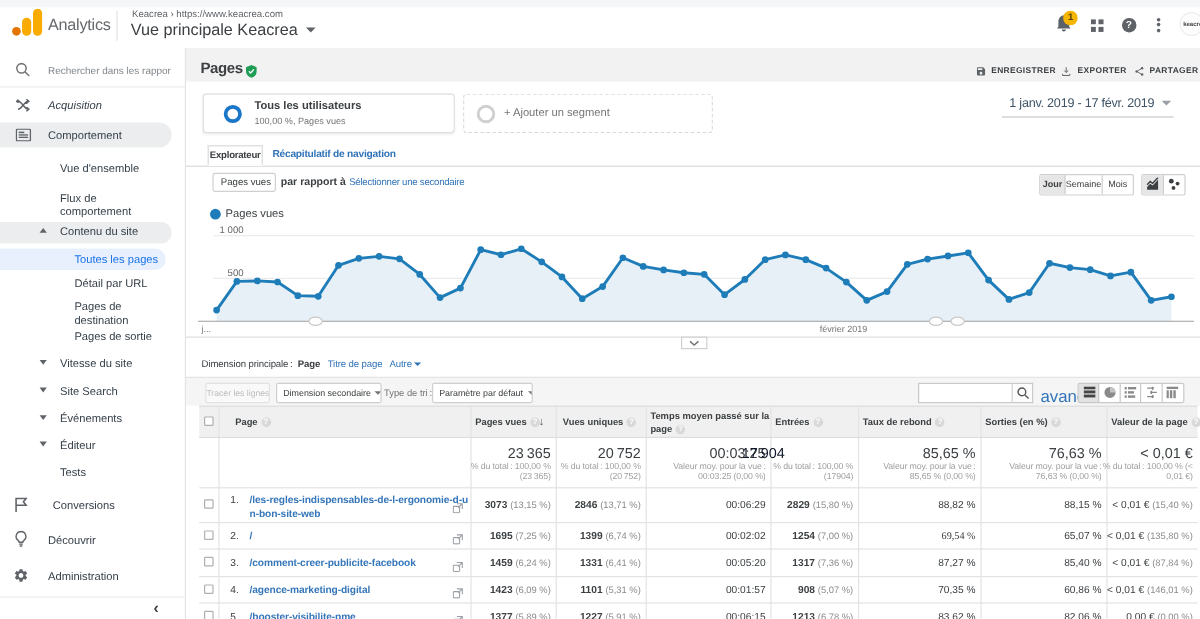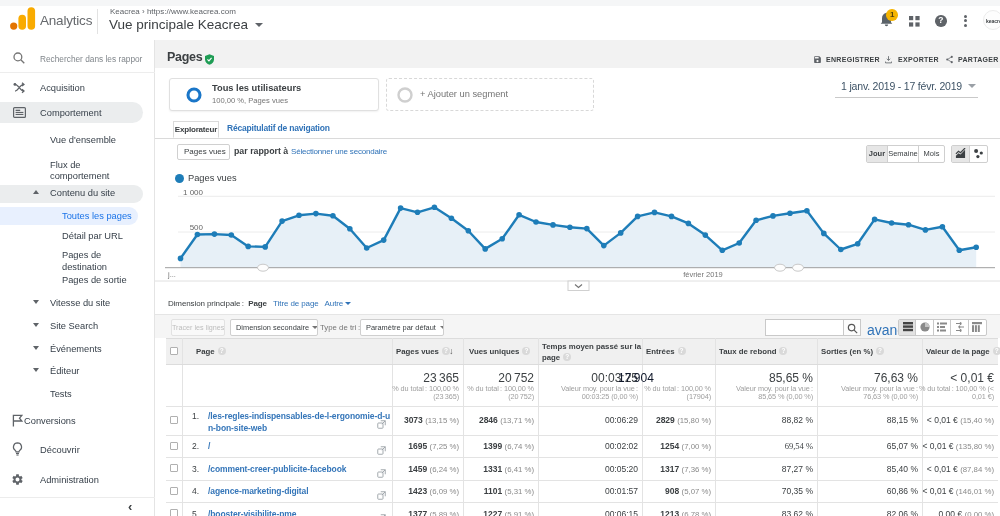--- a/index.html
+++ b/index.html
@@ -64,21 +64,21 @@
     <line x1="7.8" y1="7.8" x2="11.3" y2="11.3" stroke="#757575" stroke-width="1.3"></line>
   </svg>
 <div class="sitem" style="left:40px;top:53.5px;font-size:8.3px;color:#80868b;">Rechercher dans les rappor</div>
 <div class="abs" style="left:0;top:72px;width:155px;height:1px;background:#ededed;"></div>
 <svg class="abs" style="left:13px;top:81px" width="13" height="13" viewBox="0 0 13 13">
     <g stroke="#5f6368" fill="none" stroke-width="1.25">
       <path d="M2 3.4 C5.5 3.4 7 10 10.5 10 M2 10 C5.5 10 7 3.4 10.5 3.4 M9 1.7 L11 3.4 L9 5.1 M9 8.3 L11 10 L9 11.7"></path>
     </g>
     <circle cx="1.9" cy="3.4" r="1.4" fill="#5f6368"></circle>
   </svg>
-<div class="sitem" style="left:40px;top:82.5px;">Acquisition</div>
+<div class="sitem" style="left:40px;top:82.5px;font-style:italic;">Acquisition</div>
 <div class="pillgray" style="top:102px;height:21px;"></div>
 <svg class="abs" style="left:13px;top:107px;z-index:2" width="13" height="11" viewBox="0 0 13 11">
     <rect x="0.6" y="0.6" width="11.8" height="9.8" rx="1" fill="none" stroke="#5f6368" stroke-width="1.2"></rect>
     <rect x="2.6" y="2.7" width="4.6" height="1.3" fill="#5f6368"></rect>
     <rect x="2.6" y="4.9" width="7.8" height="1.1" fill="#5f6368"></rect>
     <rect x="2.6" y="6.9" width="7.8" height="1.1" fill="#5f6368"></rect>
   </svg>
 <div class="sitem" style="left:40px;top:107.8px;">Comportement</div>
 <div class="sitem" style="left:50px;top:135.2px;">Vue d'ensemble</div>
 <div class="sitem" style="left:50px;top:160px;line-height:11.3px;">Flux de<br>comportement</div>
@@ -95,21 +95,21 @@
 <div class="cardn" style="left:33px;top:322.5px;"></div>
 <div class="sitem" style="left:50px;top:320.9px;">Site Search</div>
 <div class="cardn" style="left:33px;top:345.5px;"></div>
 <div class="sitem" style="left:50px;top:343.9px;">Événements</div>
 <div class="cardn" style="left:33px;top:368.0px;"></div>
 <div class="sitem" style="left:50px;top:366.4px;">Éditeur</div>
 <div class="sitem" style="left:50px;top:389.4px;">Tests</div>
 <svg class="abs" style="left:12px;top:414px" width="11" height="13" viewBox="0 0 11 13">
     <path d="M1.4 0.8 L1.4 12.6 M1.4 1.4 L9.8 1.4 L7.5 4.2 L9.8 7 L1.4 7" fill="none" stroke="#5f6368" stroke-width="1.3"></path>
   </svg>
-<div class="sitem" style="left:24px;top:416.1px;">Conversions</div>
+<div class="sitem" style="left:44px;top:416.1px;">Conversions</div>
 <svg class="abs" style="left:12px;top:442px" width="11" height="14" viewBox="0 0 11 14">
     <path d="M5.5 0.9 a4.1 4.1 0 0 1 2.4 7.4 c-0.6 0.5-0.9 1-0.9 1.6 L4 9.9 c0-0.6-0.3-1.1-0.9-1.6 A4.1 4.1 0 0 1 5.5 0.9 Z" fill="none" stroke="#5f6368" stroke-width="1.15"></path>
     <line x1="4" y1="11.4" x2="7" y2="11.4" stroke="#5f6368" stroke-width="1.15"></line>
     <line x1="4.4" y1="13" x2="6.6" y2="13" stroke="#5f6368" stroke-width="1.15"></line>
   </svg>
 <div class="sitem" style="left:40px;top:445px;">Découvrir</div>
 <svg class="abs" style="left:11px;top:472.5px" width="13" height="13" viewBox="0 0 24 24" fill="#5f6368">
     <path d="M19.14 12.94c.04-.3.06-.61.06-.94 0-.32-.02-.64-.07-.94l2.03-1.58c.18-.14.23-.41.12-.61l-1.92-3.32c-.12-.22-.37-.29-.59-.22l-2.39.96c-.5-.38-1.03-.7-1.62-.94l-.36-2.54c-.04-.24-.24-.41-.48-.41h-3.84c-.24 0-.43.17-.47.41l-.36 2.54c-.59.24-1.13.57-1.62.94l-2.39-.96c-.22-.08-.47 0-.59.22L2.74 8.87c-.12.21-.08.47.12.61l2.03 1.58c-.05.3-.09.63-.09.94s.02.64.07.94l-2.03 1.58c-.18.14-.23.41-.12.61l1.92 3.32c.12.22.37.29.59.22l2.39-.96c.5.38 1.03.7 1.62.94l.36 2.54c.05.24.24.41.48.41h3.84c.24 0 .44-.17.47-.41l.36-2.54c.59-.24 1.13-.56 1.62-.94l2.39.96c.22.08.47 0 .59-.22l1.92-3.32c.12-.22.07-.47-.12-.61l-2.01-1.58zM12 15.6c-1.98 0-3.6-1.62-3.6-3.6s1.62-3.6 3.6-3.6 3.6 1.62 3.6 3.6-1.62 3.6-3.6 3.6z"></path>
   </svg>
 <div class="sitem" style="left:40px;top:474.5px;">Administration</div>

